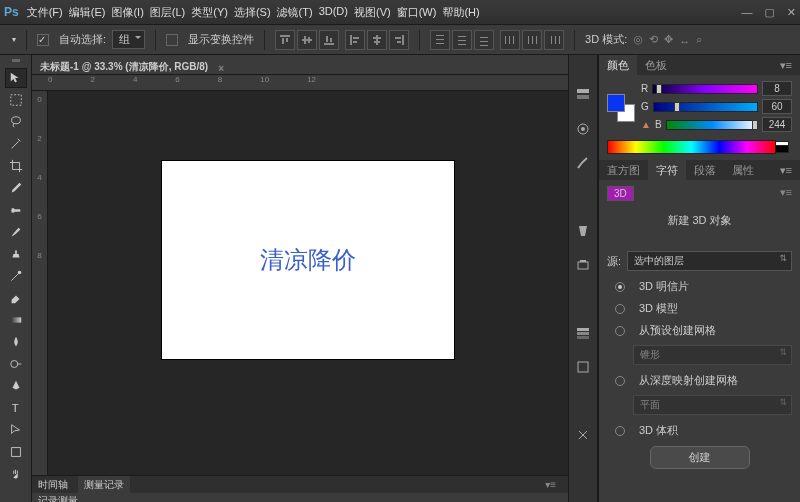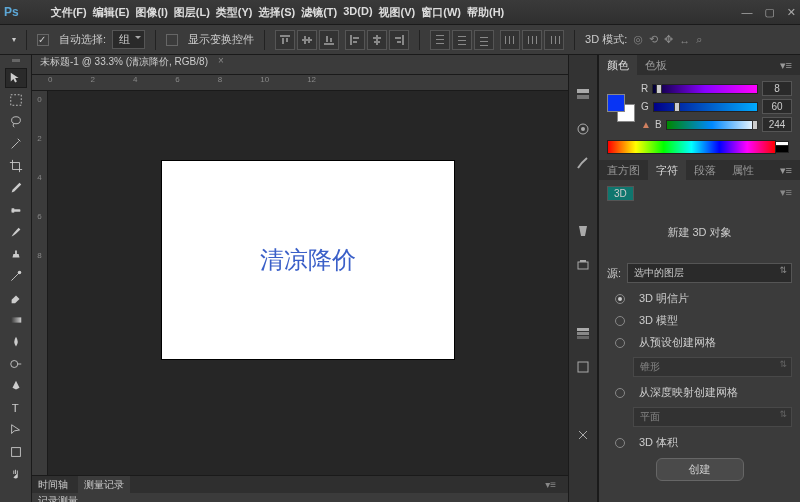--- a/index.html
+++ b/index.html
@@ -1,40 +1,40 @@
 <!DOCTYPE html>
 <html><head>
 <meta charset="utf-8">
 <style>
 * { margin: 0; padding: 0; box-sizing: border-box; font-family: "Microsoft YaHei", sans-serif; }
 body { background: #333; color: #ccc; font-size: 11px; overflow: hidden; width: 800px; height: 502px; }
 
-.titlebar { height: 18px; background: linear-gradient(#3a3a3a,#2f2f2f); display: flex; align-items: center; padding: 12px 4px; border-bottom: 1px solid #1a1a1a; gap: 24px; }
+.titlebar { height: 18px; background: linear-gradient(#3a3a3a,#2f2f2f); display: flex; align-items: center; padding: 12px 4px; border-bottom: 1px solid #1a1a1a; }
 .titlebar .logo { color: #5ca7d6; font-weight: bold; font-size: 12px; margin-right: 8px; }
 .titlebar .menu { display: flex; gap: 6px; flex: 1; }
-.titlebar .menu span { color: #ddd; cursor: default; font-weight: bold; }
+.titlebar .menu span { color: #ddd; cursor: default; }
 .titlebar .winbtns { display: flex; gap: 12px; color: #aaa; font-size: 11px; }
 
 .optionsbar { height: 30px; background: #3b3b3b; border-bottom: 1px solid #1a1a1a; display: flex; align-items: center; padding: 0 6px; gap: 6px; }
 .optionsbar .icon { display: inline-flex; align-items: center; justify-content: center; }
 .sep { width: 1px; height: 20px; background: #222; margin: 0 4px; }
 .checkbox { width: 12px; height: 12px; border: 1px solid #666; display: inline-block; vertical-align: middle; margin-right: 4px; }
 .checkbox.checked::after { content: "✓"; color: #ccc; font-size: 10px; line-height: 10px; display: block; }
 .dropdown { background: #2a2a2a; border: 1px solid #555; padding: 1px 14px 1px 6px; position: relative; font-size: 11px; }
 .dropdown::after { content: ""; position: absolute; right: 3px; top: 5px; border: 3px solid transparent; border-top-color: #aaa; }
 
 .workspace { display: flex; height: calc(100% - 18px - 30px); }
 .left-tools { width: 32px; background: #3b3b3b; border-right: 1px solid #1a1a1a; display: flex; flex-direction: column; align-items: center; padding-top: 4px; gap: 2px; }
 .left-tools .lg { width: 8px; height: 3px; background: #666; margin-bottom: 4px; }
 .tool { width: 22px; height: 20px; display: flex; align-items: center; justify-content: center; color: #ccc; cursor: default; }
 .tool.active { background: #2a2a2a; border: 1px solid #1a1a1a; }
 .tool svg { width: 14px; height: 14px; }
 
 .canvas-area { flex: 1; background: #262626; position: relative; display: flex; flex-direction: column; }
-.doc-tab { height: 20px; background: #3b3b3b; display: flex; align-items: flex-start; padding: 0 8px; border-bottom: 1px solid #1a1a1a; font-size: 10px; }
+.doc-tab { height: 20px; background: #3b3b3b; display: flex; align-items: flex-end; padding: 0 8px; border-bottom: 1px solid #1a1a1a; font-size: 10px; font-weight: bold; }
 .doc-tab .x { margin-left: 10px; color: #888; }
 .rulers-top { height: 16px; background: #3b3b3b; border-bottom: 1px solid #1a1a1a; display: flex; font-size: 8px; color: #888; padding-left: 16px; gap: 38px; }
 .canvas-body { flex: 1; display: flex; }
 .ruler-left { width: 16px; background: #3b3b3b; border-right: 1px solid #1a1a1a; font-size: 8px; color: #888; display: flex; flex-direction: column; gap: 30px; padding-top: 4px; align-items: center; }
 .canvas-stage { flex: 1; background: #262626; display: flex; align-items: flex-start; justify-content: center; padding-top: 70px; position: relative; }
 .canvas { width: 292px; height: 198px; background: #fff; box-shadow: 0 0 0 1px #000; display: flex; align-items: center; justify-content: center; }
 .canvas-text { color: #3a5fc8; font-size: 24px; }
 .scrollbar-h { height: 14px; background: #3b3b3b; border-top: 1px solid #1a1a1a; display: flex; align-items: center; font-size: 10px; padding: 0 4px; gap: 6px; }
 .bottom-tabs { height: 18px; background: #2f2f2f; border-top: 1px solid #1a1a1a; display: flex; align-items: center; padding: 0 6px; gap: 10px; font-size: 10px; }
 .bottom-tabs span.active { background: #3b3b3b; padding: 2px 6px; }
@@ -63,30 +63,30 @@
 .slider.b { background: linear-gradient(to right, #080, #08f, #fff); }
 .slider-thumb { position: absolute; width: 6px; height: 10px; background: #ccc; top: -1px; border: 1px solid #333; }
 .slider-val { width: 30px; background: #2a2a2a; border: 1px solid #555; text-align: center; font-size: 10px; padding: 1px 0; }
 .spectrum { height: 14px; background: linear-gradient(to right, #f00, #ff0, #0f0, #0ff, #00f, #f0f, #f00); border: 1px solid #222; margin-top: 4px; position: relative; }
 .spectrum::before { content: ""; position: absolute; right: -14px; top: 0; width: 12px; height: 6px; background: #fff; border: 1px solid #222; }
 .spectrum::after { content: ""; position: absolute; right: -14px; bottom: 0; width: 12px; height: 6px; background: #000; border: 1px solid #222; }
 .spectrum-wrap { padding-right: 16px; }
 
 .char-panel { padding: 6px 8px 4px 8px; }
 .threed-panel { padding: 8px; font-size: 11px; }
-.panel-title-small { display: inline-block; background: #0f766e; border: 1px solid #555; padding: 1px 6px; margin-bottom: 12px; font-size: 10px; }
+.panel-title-small { display: inline-block; background: #a21caf; border: 1px solid #555; padding: 1px 6px; margin-bottom: 0; font-size: 10px; }
 .centered-header { text-align: center; margin-bottom: 23px; font-size: 11px; }
 .form-row { display: flex; align-items: center; gap: 6px; margin-bottom: 8px; }
 .select { flex: 1; background: #2a2a2a; border: 1px solid #555; padding: 2px 14px 2px 6px; font-size: 10px; position: relative; }
 .select::after { content: "⇅"; position: absolute; right: 4px; top: 1px; font-size: 9px; color: #888; }
 .radio-row { display: flex; align-items: center; gap: 14px; margin-bottom: 7px; padding-left: 8px; font-size: 11px; }
 .radio { width: 10px; height: 10px; border-radius: 50%; border: 1px solid #888; display: inline-block; position: relative; }
 .radio.sel::after { content: ""; width: 4px; height: 4px; background: #ccc; border-radius: 50%; position: absolute; top: 2px; left: 2px; }
 .indent-select { margin-left: 26px; margin-bottom: 8px; }
-.create-btn { display: block; width: 88px; margin: 8px auto 0; background: #4a4a4a; border: 1px solid #666; text-align: center; padding: 3px 0; border-radius: 6px; font-size: 11px; }
+.create-btn { display: block; width: 100px; margin: 8px auto 0; background: #4a4a4a; border: 1px solid #666; text-align: center; padding: 3px 0; border-radius: 6px; font-size: 11px; }
 
 .opt-icon-btn { width: 20px; height: 20px; border: 1px solid #555; background: #333; display: flex; align-items: center; justify-content: center; }
 .opt-grp { display: flex; gap: 2px; }
 </style>
 </head>
 <body>
 
 <div class="titlebar">
   <span class="logo">Ps</span>
   <div class="menu">

